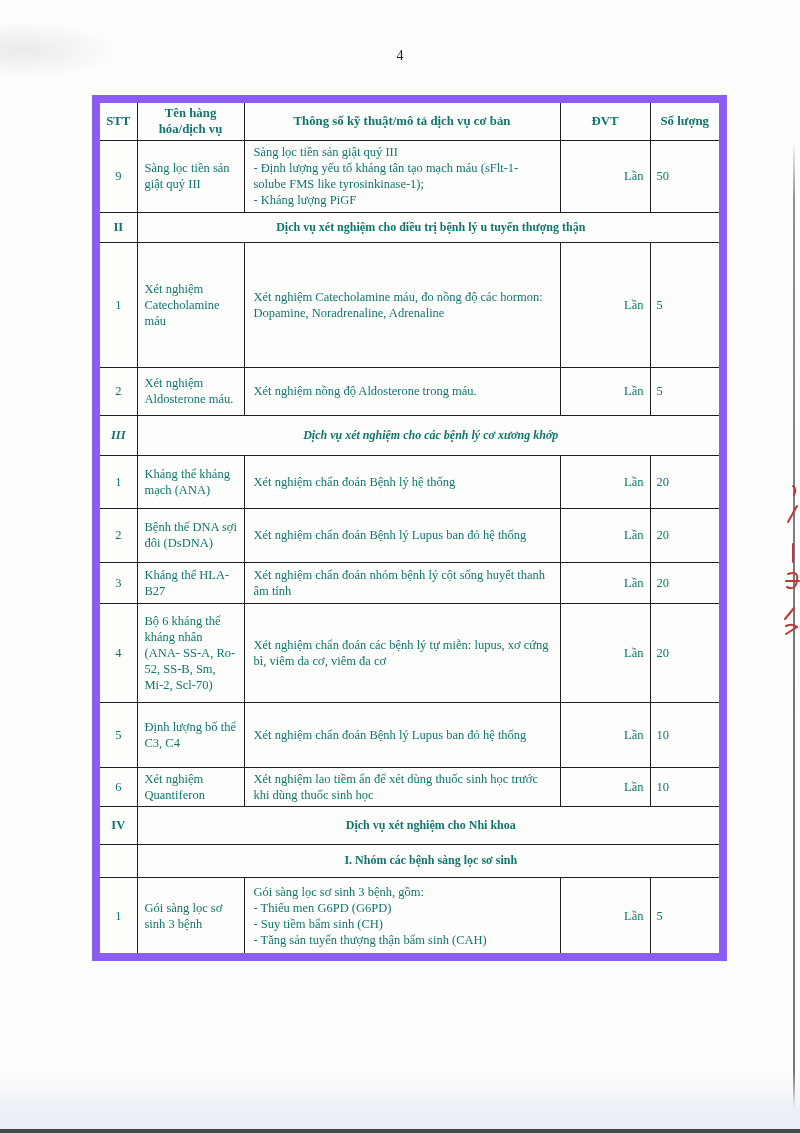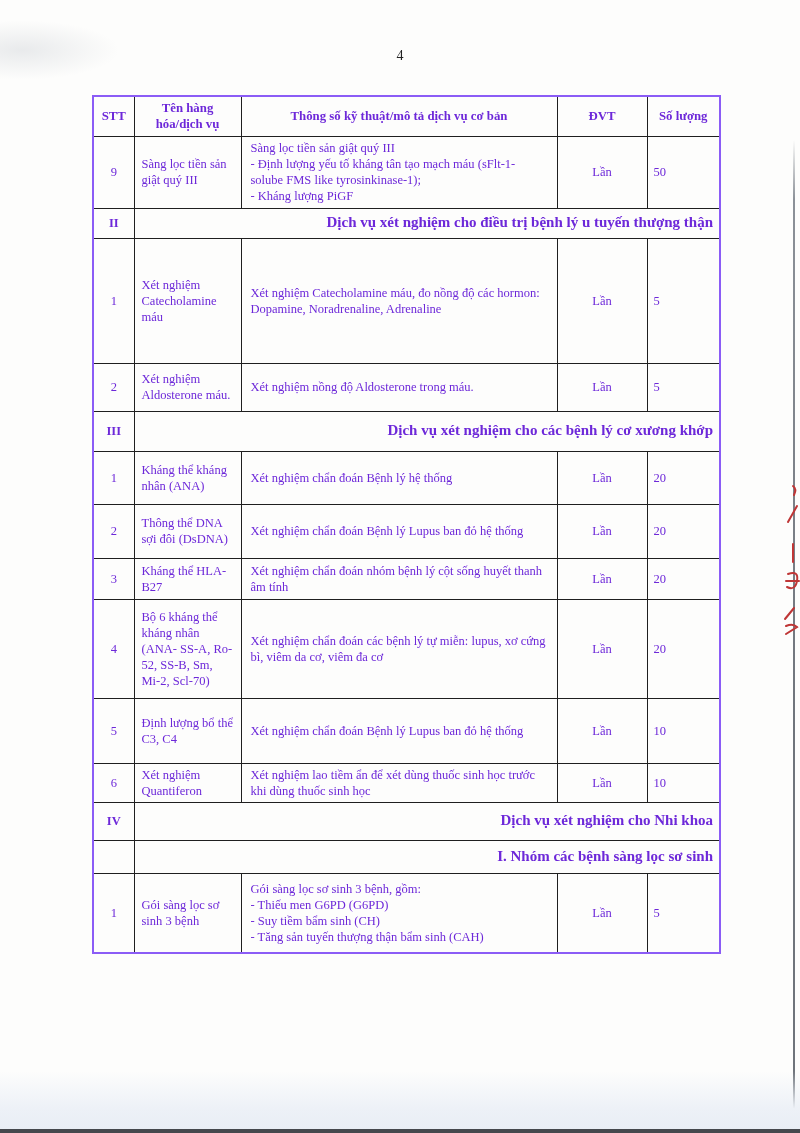--- a/index.html
+++ b/index.html
@@ -16,40 +16,40 @@
   }
   .page-number{
     position:absolute;top:48px;left:0;right:0;text-align:center;
     font-size:14px;color:#222;
   }
   .table-wrap{
     position:absolute;left:92px;top:95px;width:627px;
   }
   table.svc{
     border-collapse:collapse;table-layout:fixed;width:627px;
-    border:2px solid #8b5cf6;
-    font-size:12.5px;line-height:1.28;color:#6d28d9;
+    border:8px solid #8b5cf6;
+    font-size:12.5px;line-height:1.28;color:#0f766e;
   }
   table.svc th, table.svc td{
     border:1.5px solid #1f1f1f;
     vertical-align:middle;
     padding:3px 6px;
     overflow:hidden;
   }
   table.svc thead tr{height:40px;}
   table.svc th{
     font-weight:bold;text-align:center;font-size:12.8px;padding:2px 3px;
   }
   .c-stt{text-align:center;}
   .c-name{text-align:left;padding-left:7px !important;}
   .c-desc{text-align:left;padding-left:9px !important;padding-right:9px !important;}
-  .c-unit{text-align:center;margin-top:20px;}
+  .c-unit{text-align:right;margin-top:20px;}
   .c-qty{}
   .c-section{
-    font-weight:bold;text-align:right;font-size:15px;padding-left:11px !important;
+    font-weight:bold;text-align:center;font-size:12px;padding-left:11px !important;
   }
   .sec-num{font-weight:bold;}
   .right-edge-line{
     position:absolute;left:793px;top:140px;width:2px;height:988px;
     background:linear-gradient(to bottom, rgba(140,145,152,0) 0%, #8c9198 6%, #6f747b 60%, #6f747b 100%);
   }
   .red-marks{
     position:absolute;left:779px;top:478px;width:21px;height:165px;
     overflow:hidden;pointer-events:none;
   }
@@ -114,36 +114,36 @@
         </tr>
         <tr style="height: 48px;">
           <td class="c-stt">2</td>
           <td class="c-name">Xét nghiệm Aldosterone máu.</td>
           <td class="c-desc">
             <div>Xét nghiệm nồng độ Aldosterone trong máu.</div>
           </td>
           <td class="c-unit">Lần</td>
           <td class="c-qty">5</td>
         </tr>
-        <tr style="height: 40px;">
+        <tr style="height: 40px; font-style: italic;">
           <td class="c-stt sec-num">III</td>
           <td class="c-section" colspan="4">Dịch vụ xét nghiệm cho các bệnh lý cơ xương khớp</td>
         </tr>
         <tr style="height: 53px;">
           <td class="c-stt">1</td>
-          <td class="c-name">Kháng thể kháng nhân (ANA)</td>
+          <td class="c-name">Kháng thể kháng mạch (ANA)</td>
           <td class="c-desc">
             <div>Xét nghiệm chẩn đoán Bệnh lý hệ thống</div>
           </td>
           <td class="c-unit">Lần</td>
           <td class="c-qty">20</td>
         </tr>
         <tr style="height: 54px;">
           <td class="c-stt">2</td>
-          <td class="c-name">Thông thể DNA sợi đôi (DsDNA)</td>
+          <td class="c-name">Bệnh thể DNA sợi đôi (DsDNA)</td>
           <td class="c-desc">
             <div>Xét nghiệm chẩn đoán Bệnh lý Lupus ban đỏ hệ thống</div>
           </td>
           <td class="c-unit">Lần</td>
           <td class="c-qty">20</td>
         </tr>
         <tr style="height: 41px;">
           <td class="c-stt">3</td>
           <td class="c-name">Kháng thể HLA-B27</td>
           <td class="c-desc">

